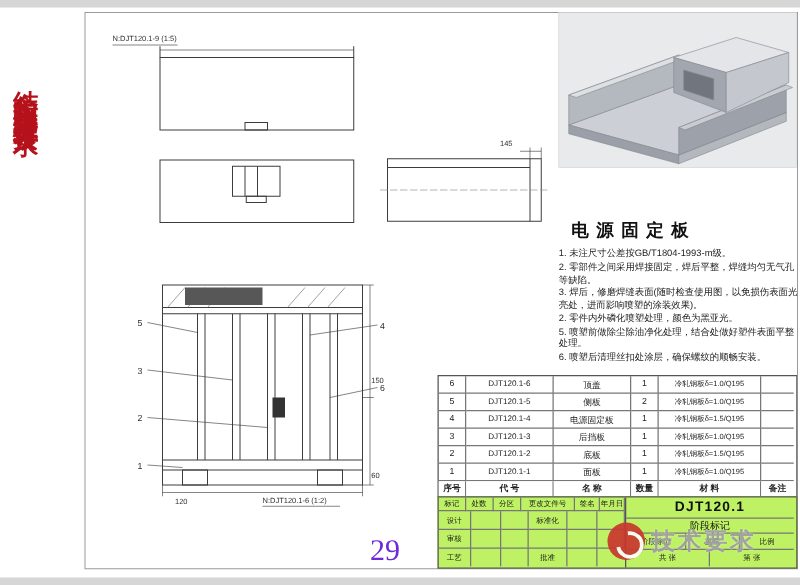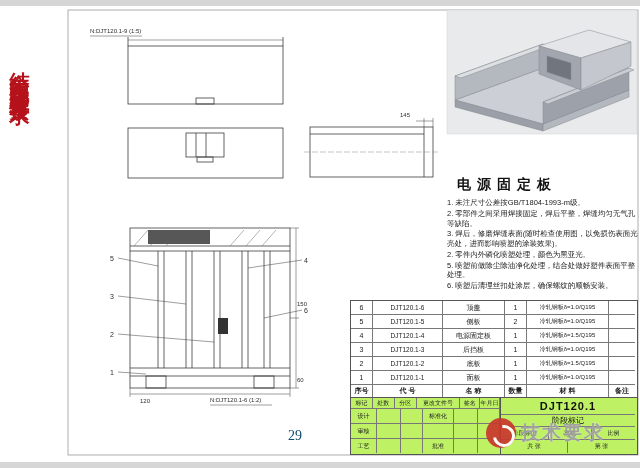--- a/index.html
+++ b/index.html
@@ -40,22 +40,22 @@
     overflow:hidden; white-space:nowrap; }
   .tb-left { width:150px; display:flex; flex-direction:column; border-right:1px solid #555; }
   .tb-left .row { display:flex; }
   .tb-right { width:134px; display:flex; flex-direction:column; }
   .tb-right .row { display:flex; }
   .tb .code-cell { height:17px; font-size:11px; font-weight:700; letter-spacing:1px;
     display:flex; align-items:center; justify-content:center; border-bottom:1px solid #777; color:#111; }
   .tb .name-cell { height:12px; font-size:8px; display:flex; align-items:center; justify-content:center;
     border-bottom:1px solid #777; color:#111; }
 
-  .page-num { position:absolute; left:288px; top:428px; width:40px; text-align:left;
-    font-family:"Liberation Serif",serif; font-size:14px; color:#0c4a6e; }
+  .page-num { position:absolute; left:288px; top:428px; width:40px; text-align:center;
+    font-family:"Liberation Serif",serif; font-size:24px; color:#6d28d9; }
 
   .watermark { position:absolute; left:486px; top:418px; display:flex; align-items:center; gap:5px; opacity:0.92; }
   .wm-logo { width:30px; height:30px; border-radius:50%; background:#c8372d; position:relative; flex:0 0 auto; }
   .wm-logo::after { content:""; position:absolute; left:7px; top:7px; width:16px; height:16px;
     border-radius:50%; border:3px solid #ffffff; border-left-color:transparent; transform:rotate(35deg); }
   .wm-text { font-size:19px; font-weight:700; color:#9e9e9e; letter-spacing:2px;
     text-shadow:0 0 1px #ffffff; }
 </style>
 </head>
 <body>

